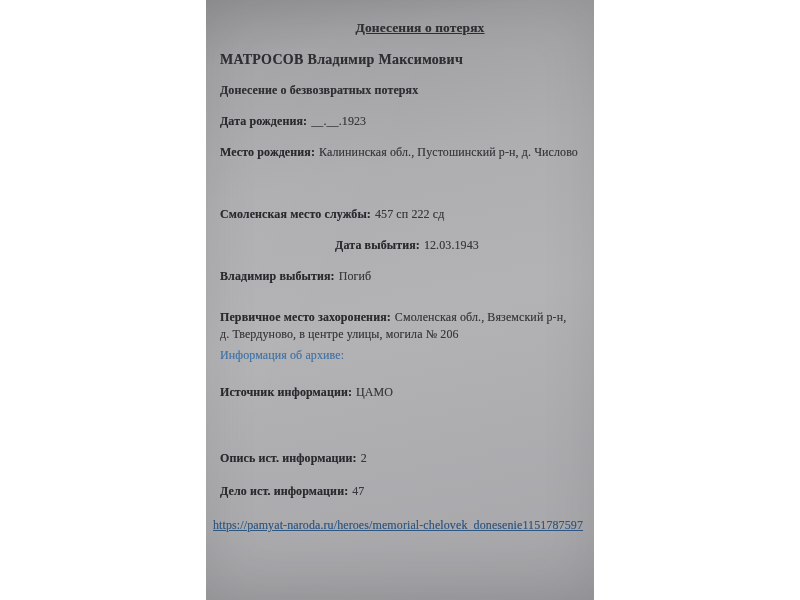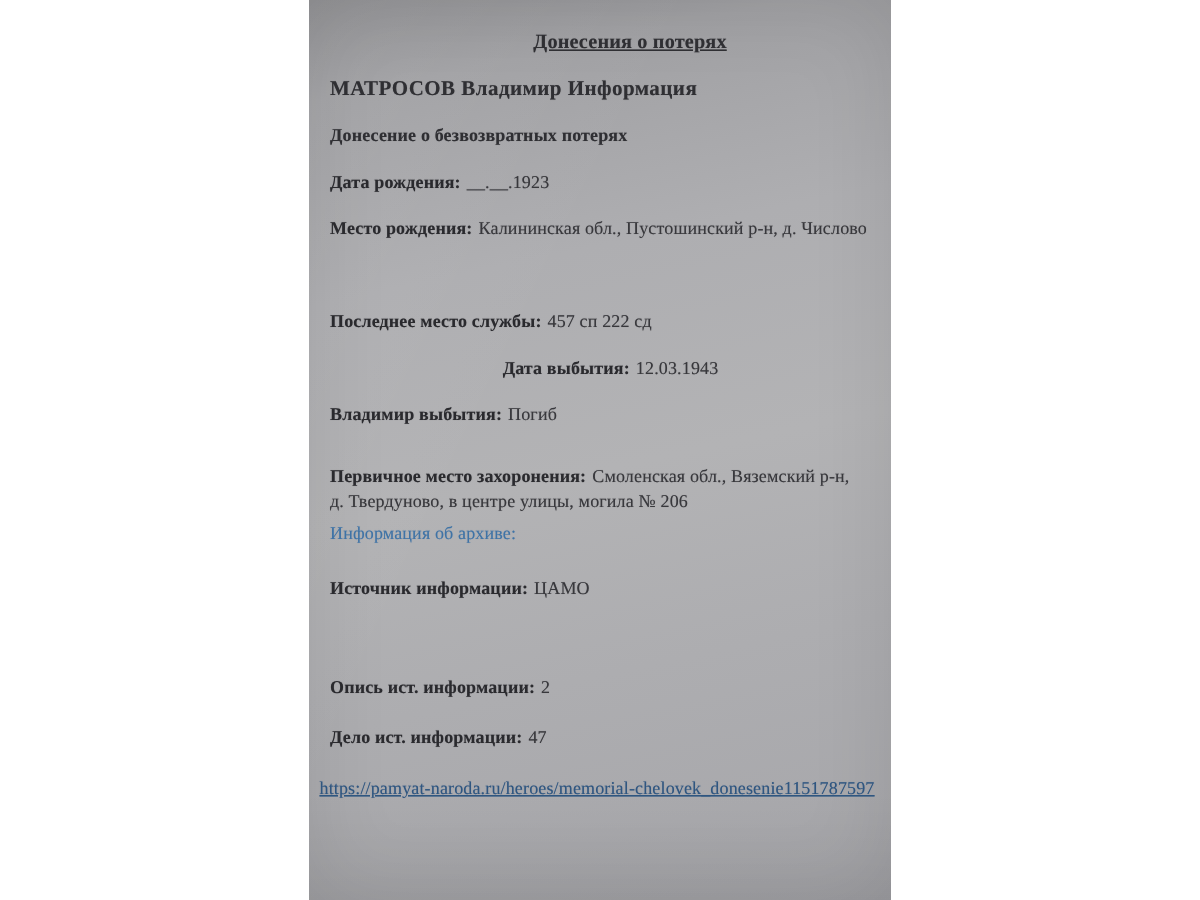--- a/index.html
+++ b/index.html
@@ -75,35 +75,35 @@
     text-shadow:0 0 0.5px rgba(47,86,128,0.5);
   }
 </style>
 </head>
 <body>
 
 <div class="paper">
 
   <div class="row title-row">Донесения о потерях</div>
 
-  <div class="row name-row">МАТРОСОВ Владимир Информация</div>
+  <div class="row name-row">МАТРОСОВ Владимир Максимович</div>
 
   <div class="row subtitle-row">Донесение о безвозвратных потерях</div>
 
   <div class="row f0">
     <span class="lbl">Дата рождения:</span><span class="val">__.__.1923</span>
   </div>
 
   <div class="row f1">
     <span class="lbl">Место рождения:</span><span class="val">Калининская обл., Пустошинский р-н, д. Числово</span>
   </div>
 
 
   <div class="row f3">
-    <span class="lbl">Последнее место службы:</span><span class="val">457 сп 222 сд</span>
+    <span class="lbl">Смоленская место службы:</span><span class="val">457 сп 222 сд</span>
   </div>
 
   <div class="row f4">
     <span class="lbl">Дата выбытия:</span><span class="val">12.03.1943</span>
   </div>
 
   <div class="row f5">
     <span class="lbl">Владимир выбытия:</span><span class="val">Погиб</span>
   </div>
 

